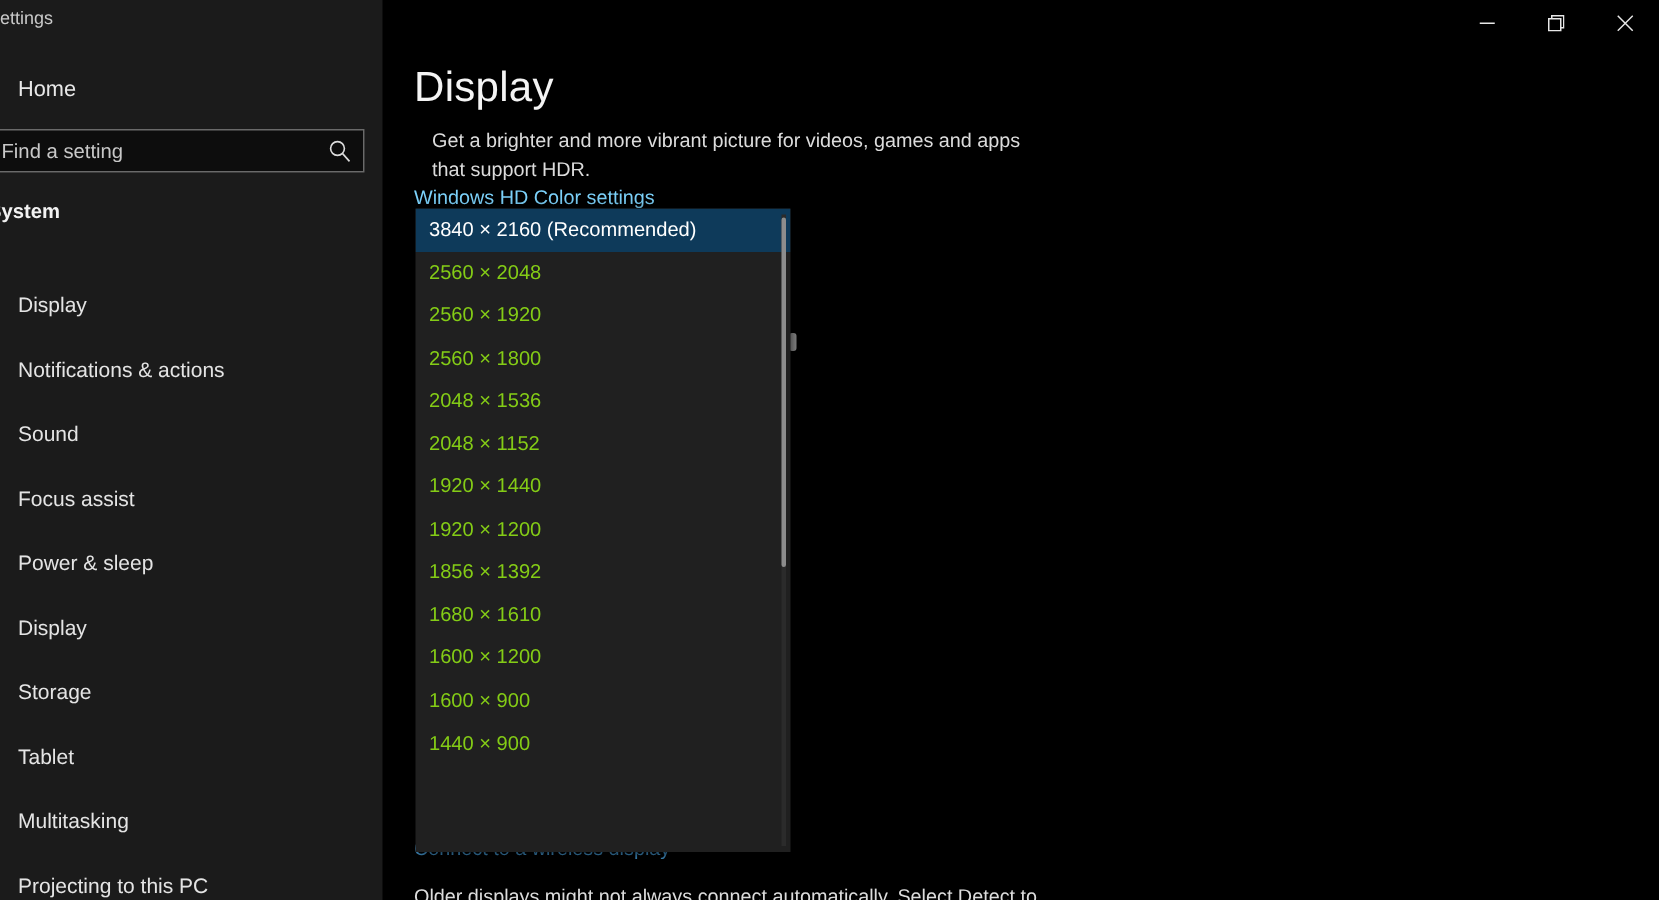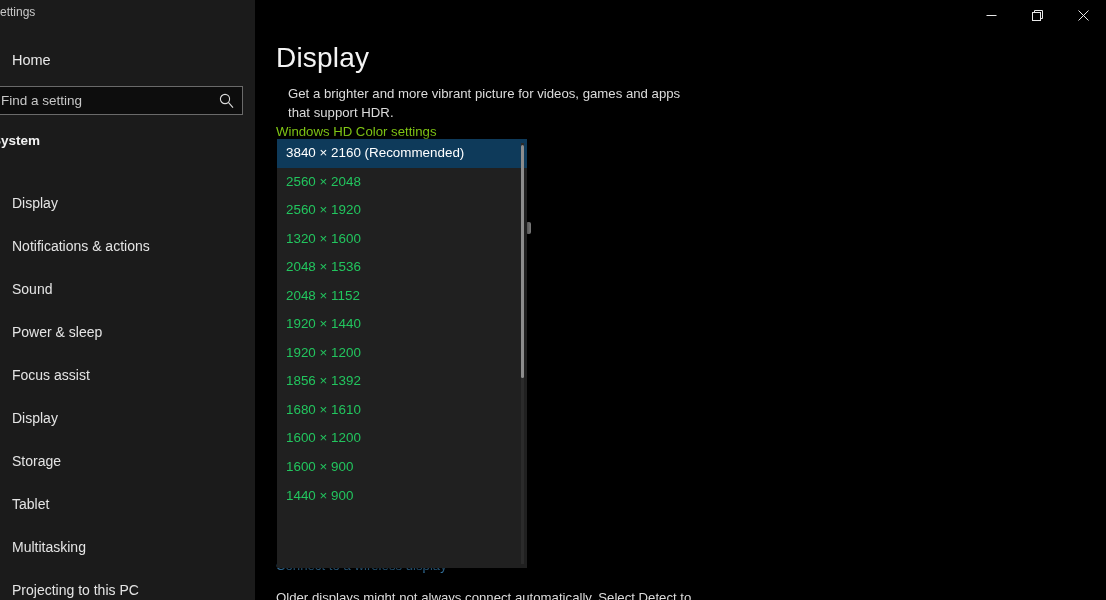--- a/index.html
+++ b/index.html
@@ -59,21 +59,21 @@
   .page-title {
     position:absolute; left:20px; top:42px; font-size:28px; font-weight:400;
     color:#f4f4f4; letter-spacing:.2px;
   }
   .hdr-desc {
     position:absolute; left:32px; top:84px; width:410px;
     font-size:13.2px; line-height:19px; color:#dcdcdc;
   }
   .hd-link {
     position:absolute; left:20px; top:124px; font-size:13.2px;
-    color:#84cc16; white-space:nowrap;
+    color:#7dd3fc; white-space:nowrap;
   }
   .wireless-link {
     position:absolute; left:20px; top:558px; font-size:13.2px;
     color:#4aa3e0; white-space:nowrap;
   }
   .footer-note {
     position:absolute; left:20px; top:588px; width:460px;
     font-size:13.2px; line-height:19px; color:#dcdcdc; white-space:nowrap;
     overflow:hidden;
   }
@@ -86,21 +86,21 @@
 
   
   .flyout {
     position:absolute; left:277px; top:139px; width:250px; height:429px;
     background:#202020; box-shadow:0 2px 10px rgba(0,0,0,.9);
     overflow:hidden;
   }
   .flyout-list { position:absolute; left:0; top:0; width:250px; }
   .res-item {
     position:relative; height:28.55px; line-height:28.55px;
-    padding-left:9px; font-size:13.4px; color:#22c55e; white-space:nowrap;
+    padding-left:9px; font-size:13.4px; color:#84cc16; white-space:nowrap;
     cursor:default;
   }
   .res-item.selected { background:#0e3a5a; color:#ffffff; }
   .flyout-scroll {
     position:absolute; right:3px; top:4px; width:3px; height:421px;
     background:#2b2b2b;
   }
   .flyout-thumb {
     position:absolute; right:3px; top:6px; width:3px; height:233px;
     background:#8d8d8d; border-radius:2px;
@@ -146,24 +146,24 @@
       <div class="nav-item">
         <span>Display</span>
       </div>
       <div class="nav-item">
         <span>Notifications &amp; actions</span>
       </div>
       <div class="nav-item">
         <span>Sound</span>
       </div>
       <div class="nav-item">
+        <span>Focus assist</span>
+      </div>
+      <div class="nav-item">
         <span>Power &amp; sleep</span>
-      </div>
-      <div class="nav-item">
-        <span>Focus assist</span>
       </div>
       <div class="nav-item">
         <span>Display</span>
       </div>
       <div class="nav-item">
         <span>Storage</span>
       </div>
       <div class="nav-item">
         <span>Tablet</span>
       </div>
@@ -198,21 +198,21 @@
       <div class="res-item selected">
         <span>3840 × 2160 (Recommended)</span>
       </div>
       <div class="res-item">
         <span>2560 × 2048</span>
       </div>
       <div class="res-item">
         <span>2560 × 1920</span>
       </div>
       <div class="res-item">
-        <span>1320 × 1600</span>
+        <span>2560 × 1800</span>
       </div>
       <div class="res-item">
         <span>2048 × 1536</span>
       </div>
       <div class="res-item">
         <span>2048 × 1152</span>
       </div>
       <div class="res-item">
         <span>1920 × 1440</span>
       </div>

